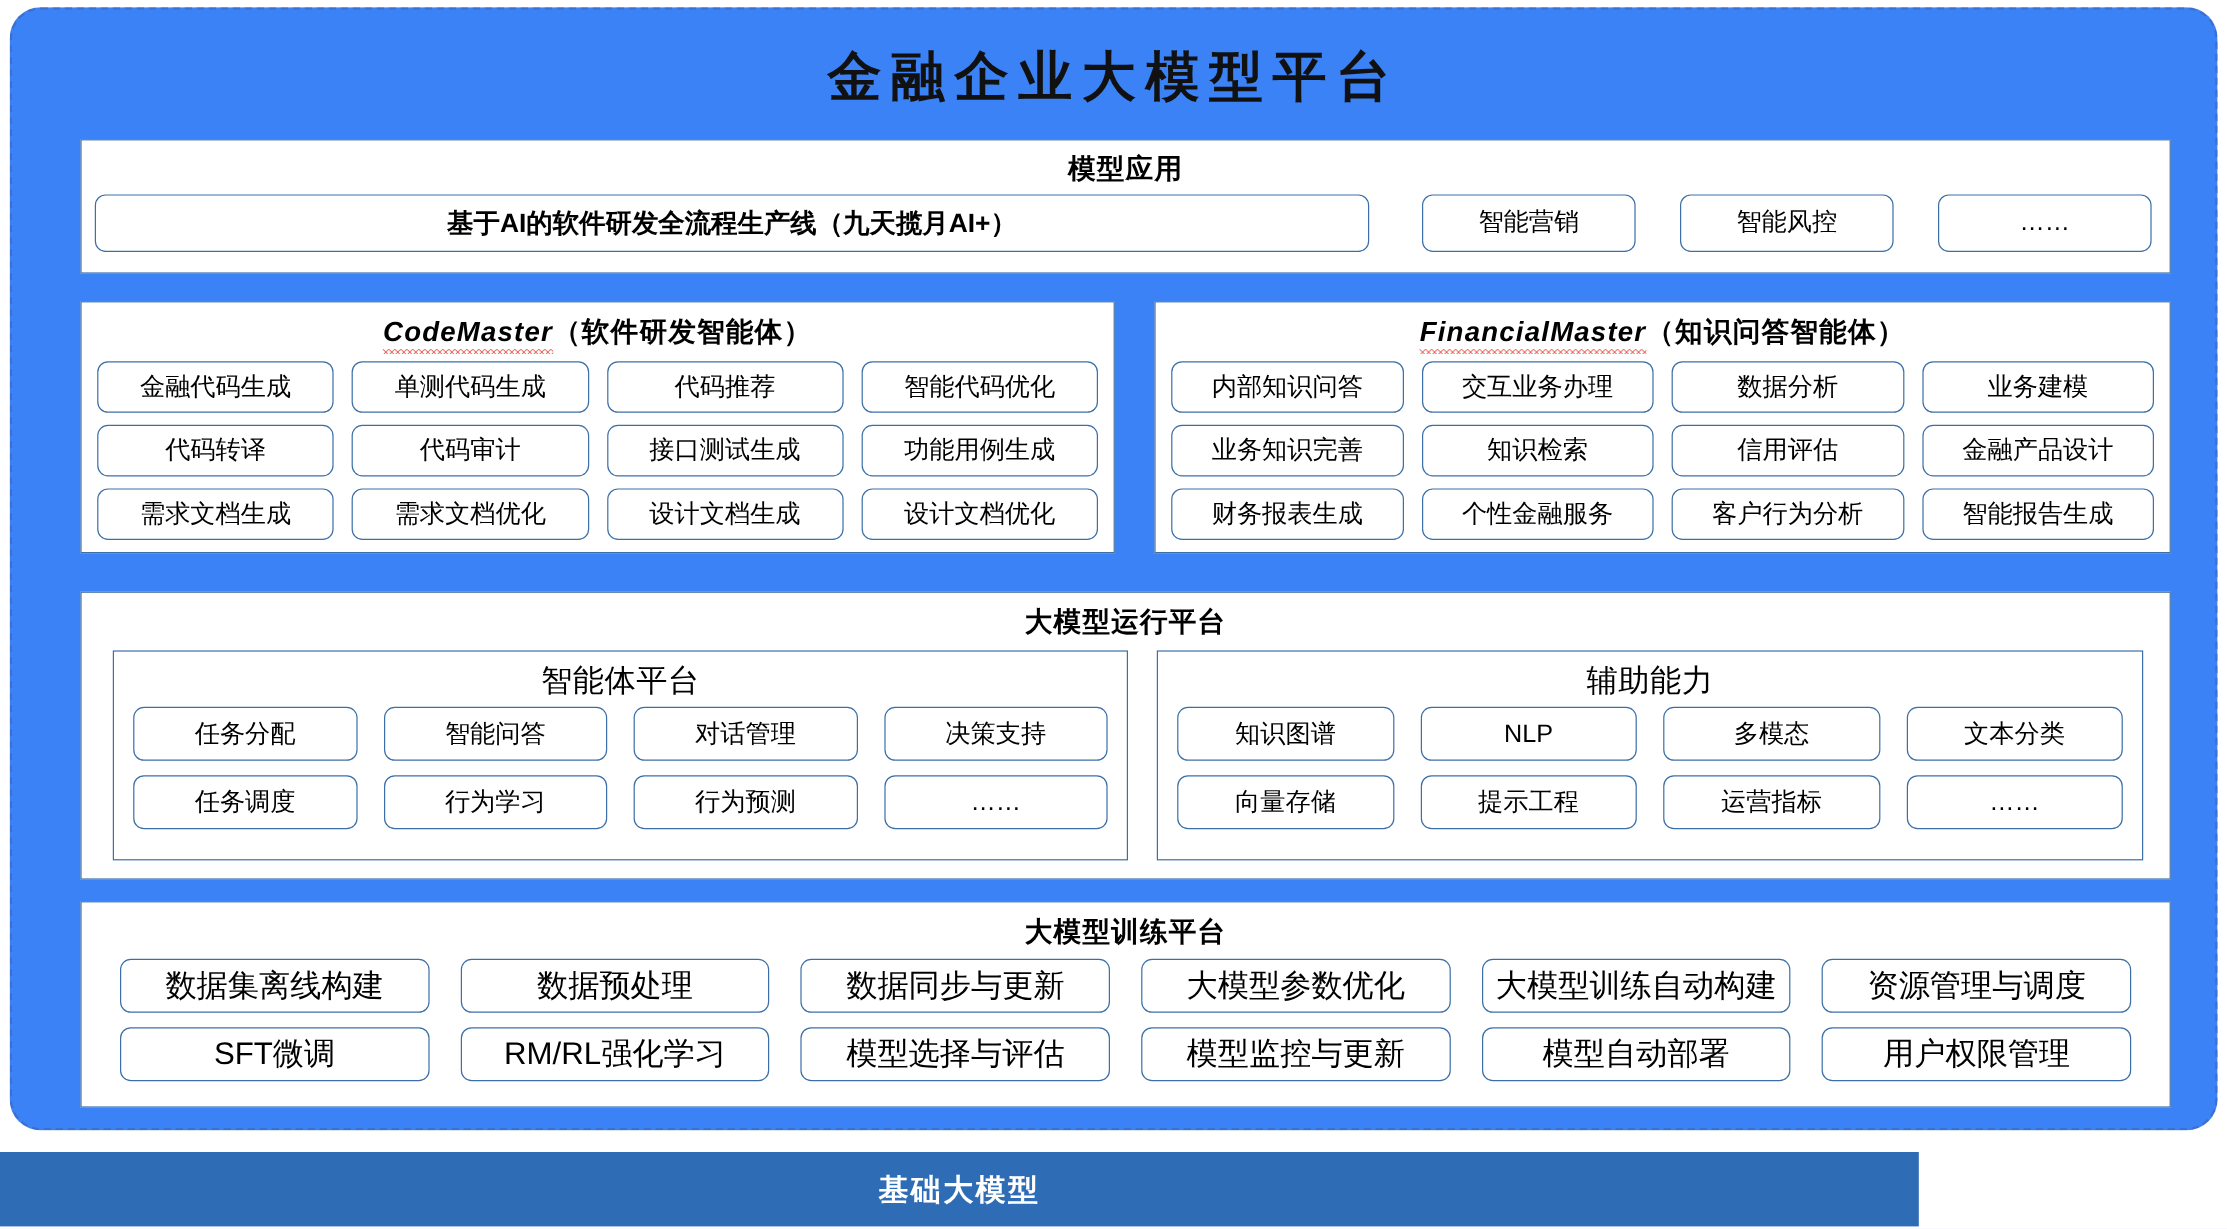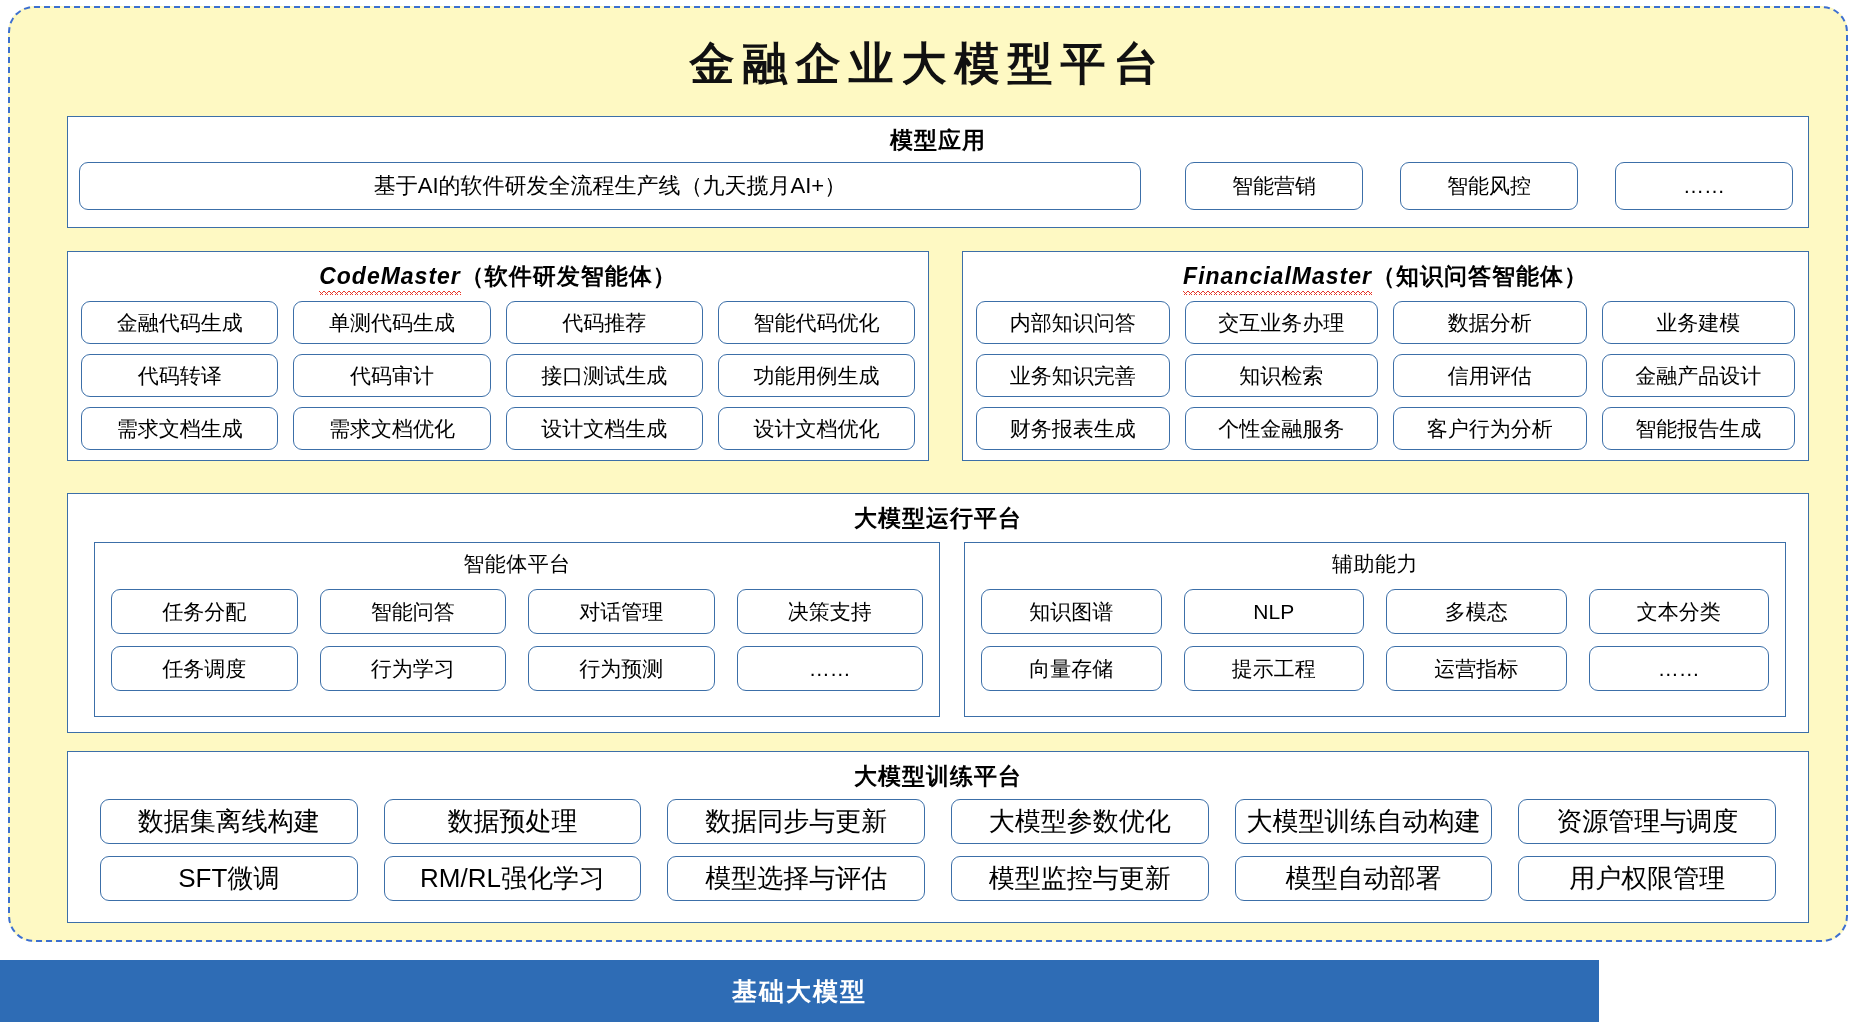--- a/index.html
+++ b/index.html
@@ -14,21 +14,21 @@
 
   
   #outer-frame {
     position: absolute;
     left: 8px;
     top: 6px;
     width: 1840px;
     height: 936px;
     border: 2px dashed #3C6FD0;
     border-radius: 26px;
-    background: #fef9c3;
+    background: #3b82f6;
   }
 
   
   #main-title {
     position: absolute;
     left: 0; right: 0;
     top: 26px;
     text-align: center;
     font-family: "DejaVu Serif", "Liberation Serif", serif;
     font-size: 45px;
@@ -49,21 +49,21 @@
     text-align: center;
     font-size: 23px;
     font-weight: bold;
     color: #000000;
     letter-spacing: 1px;
     white-space: nowrap;
   }
 
   .panel-title.regular {
     font-weight: normal;
-    font-size: 21px;
+    font-size: 26px;
     letter-spacing: 0.5px;
   }
 
   .panel-title .spell {
     position: relative;
     display: inline-block;
     font-family: "Liberation Sans", sans-serif;
     font-style: italic;
   }
   .panel-title .spell::after {
@@ -88,21 +88,21 @@
     align-items: center;
     justify-content: center;
     font-size: 21px;
     color: #000000;
     white-space: nowrap;
     text-align: center;
     line-height: 1.1;
   }
 
   .chip.wide-title {
-    font-weight: normal;
+    font-weight: bold;
     font-size: 22px;
   }
 
   .chip-row {
     display: flex;
   }
 
   
   #app-panel { left: 57px; top: 108px; width: 1742px; height: 112px; }
   #app-panel .panel-title { margin-top: 8px; }

